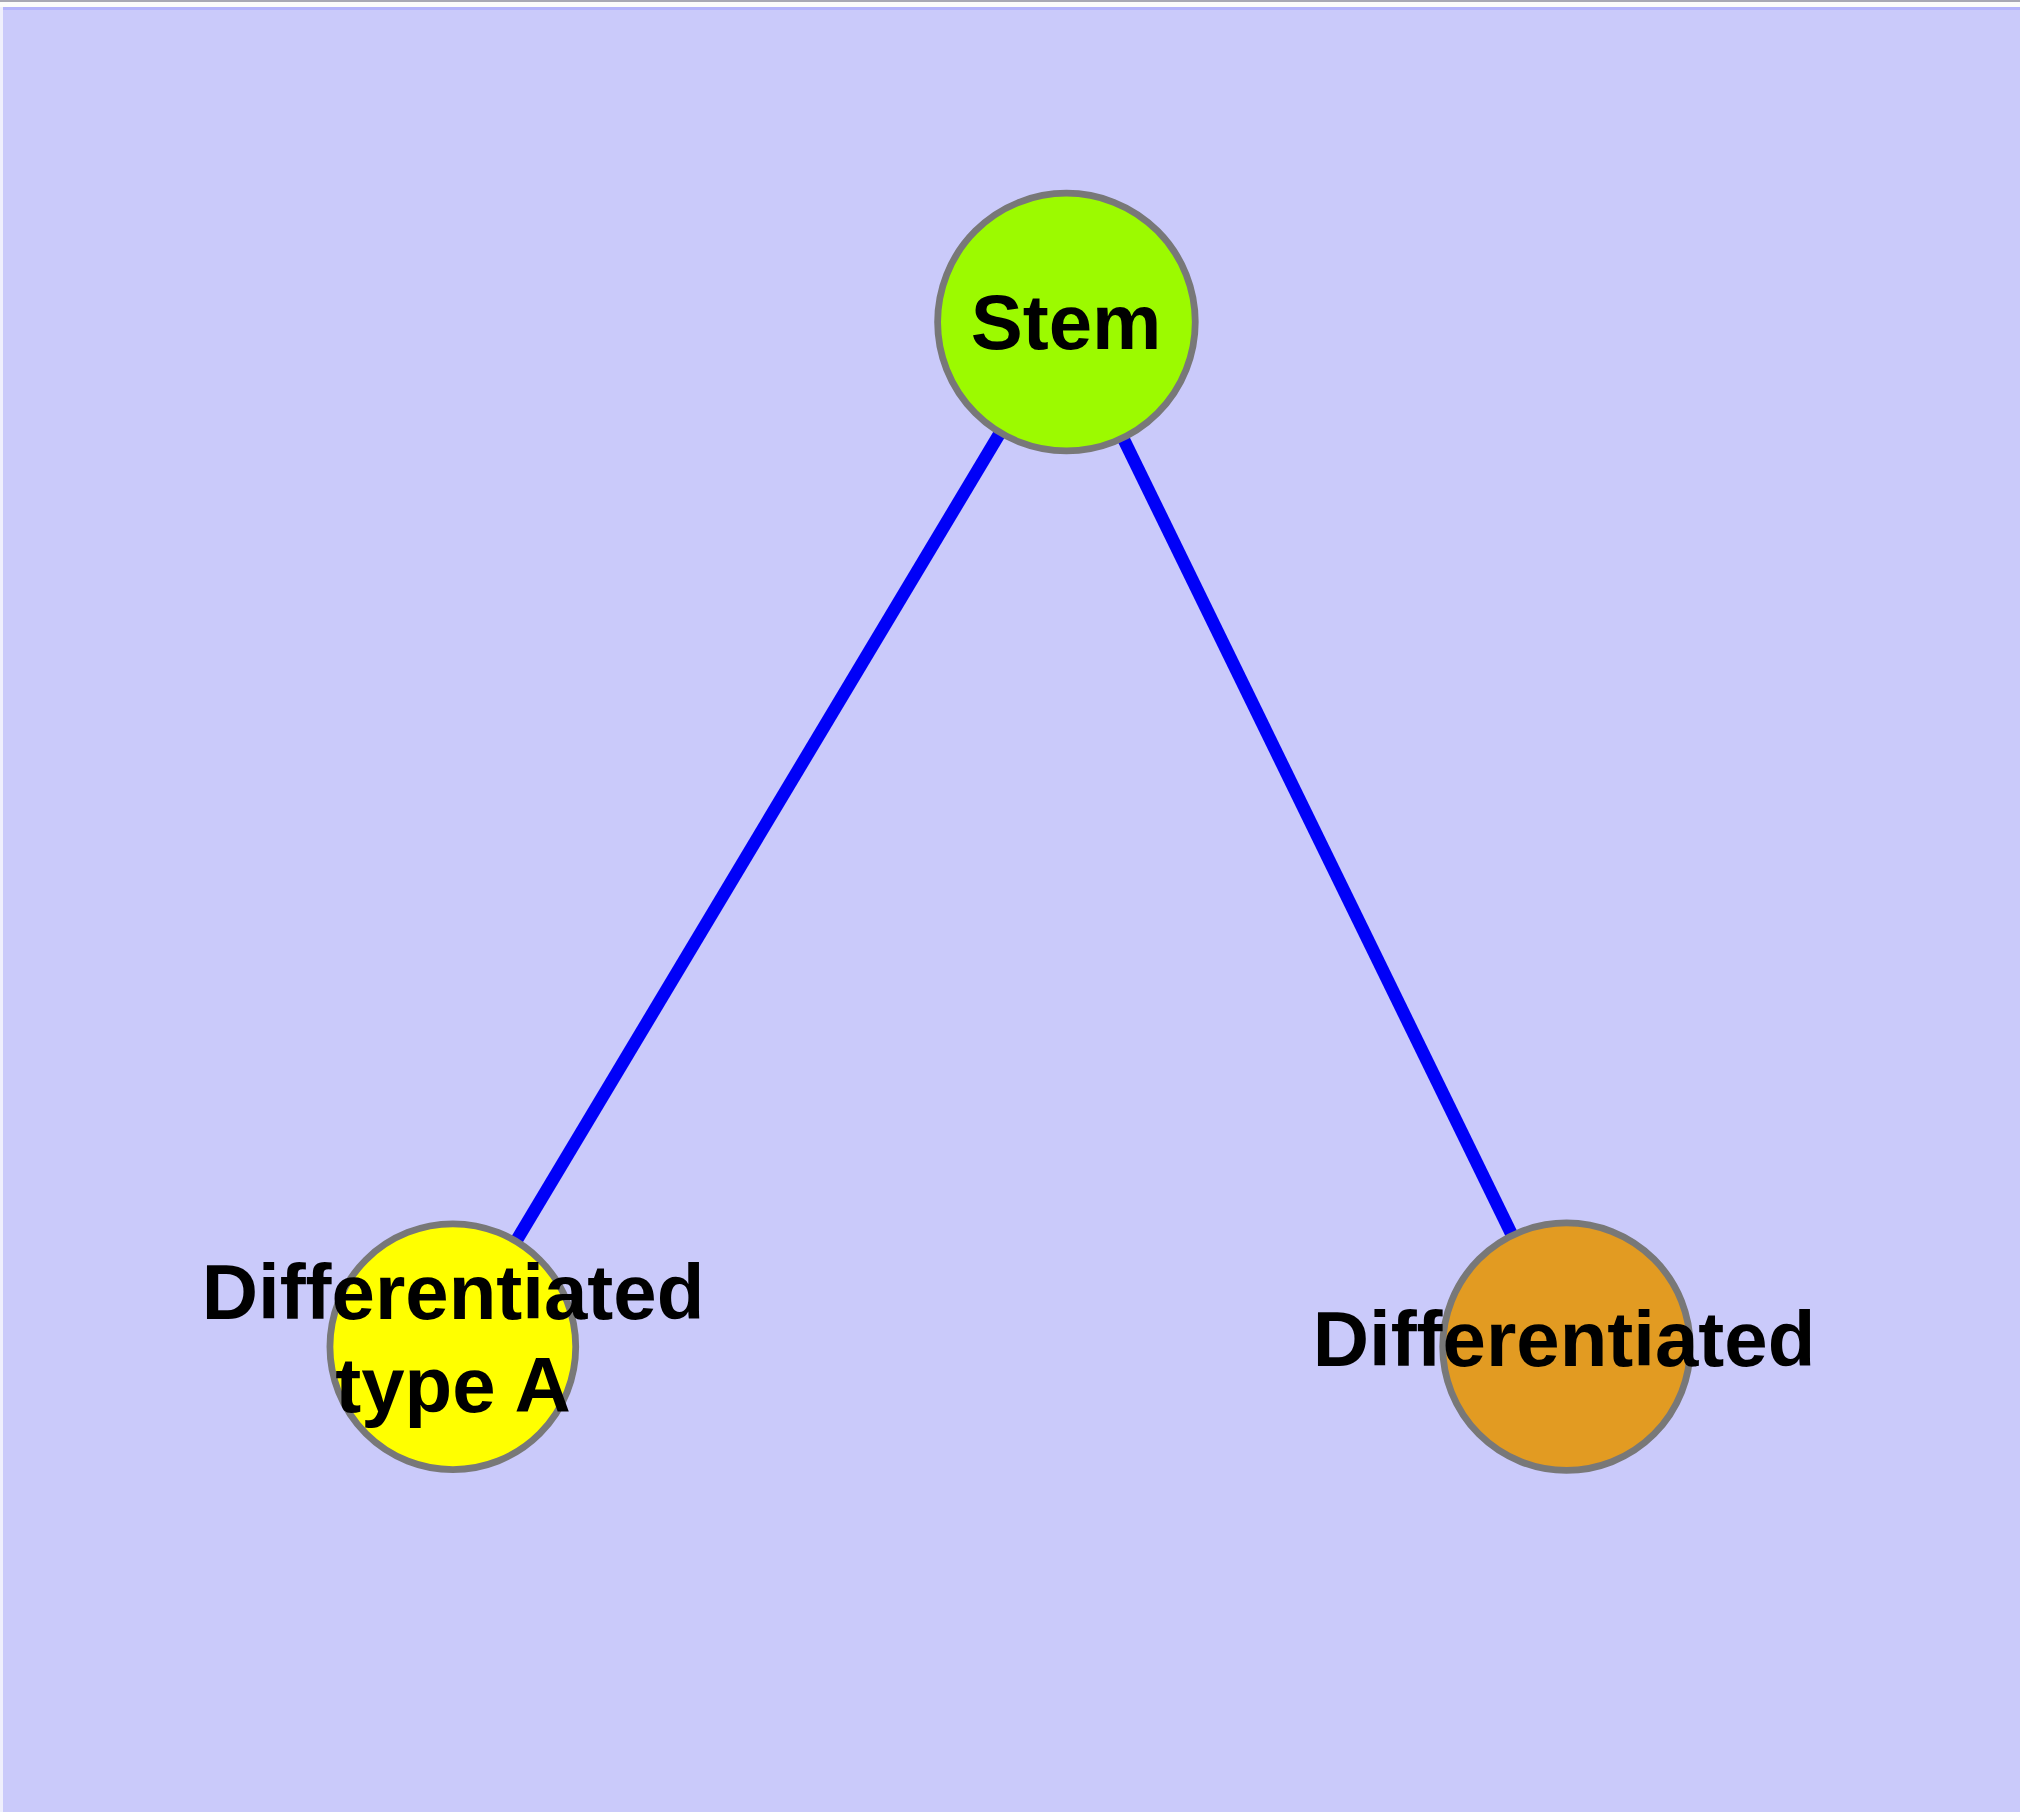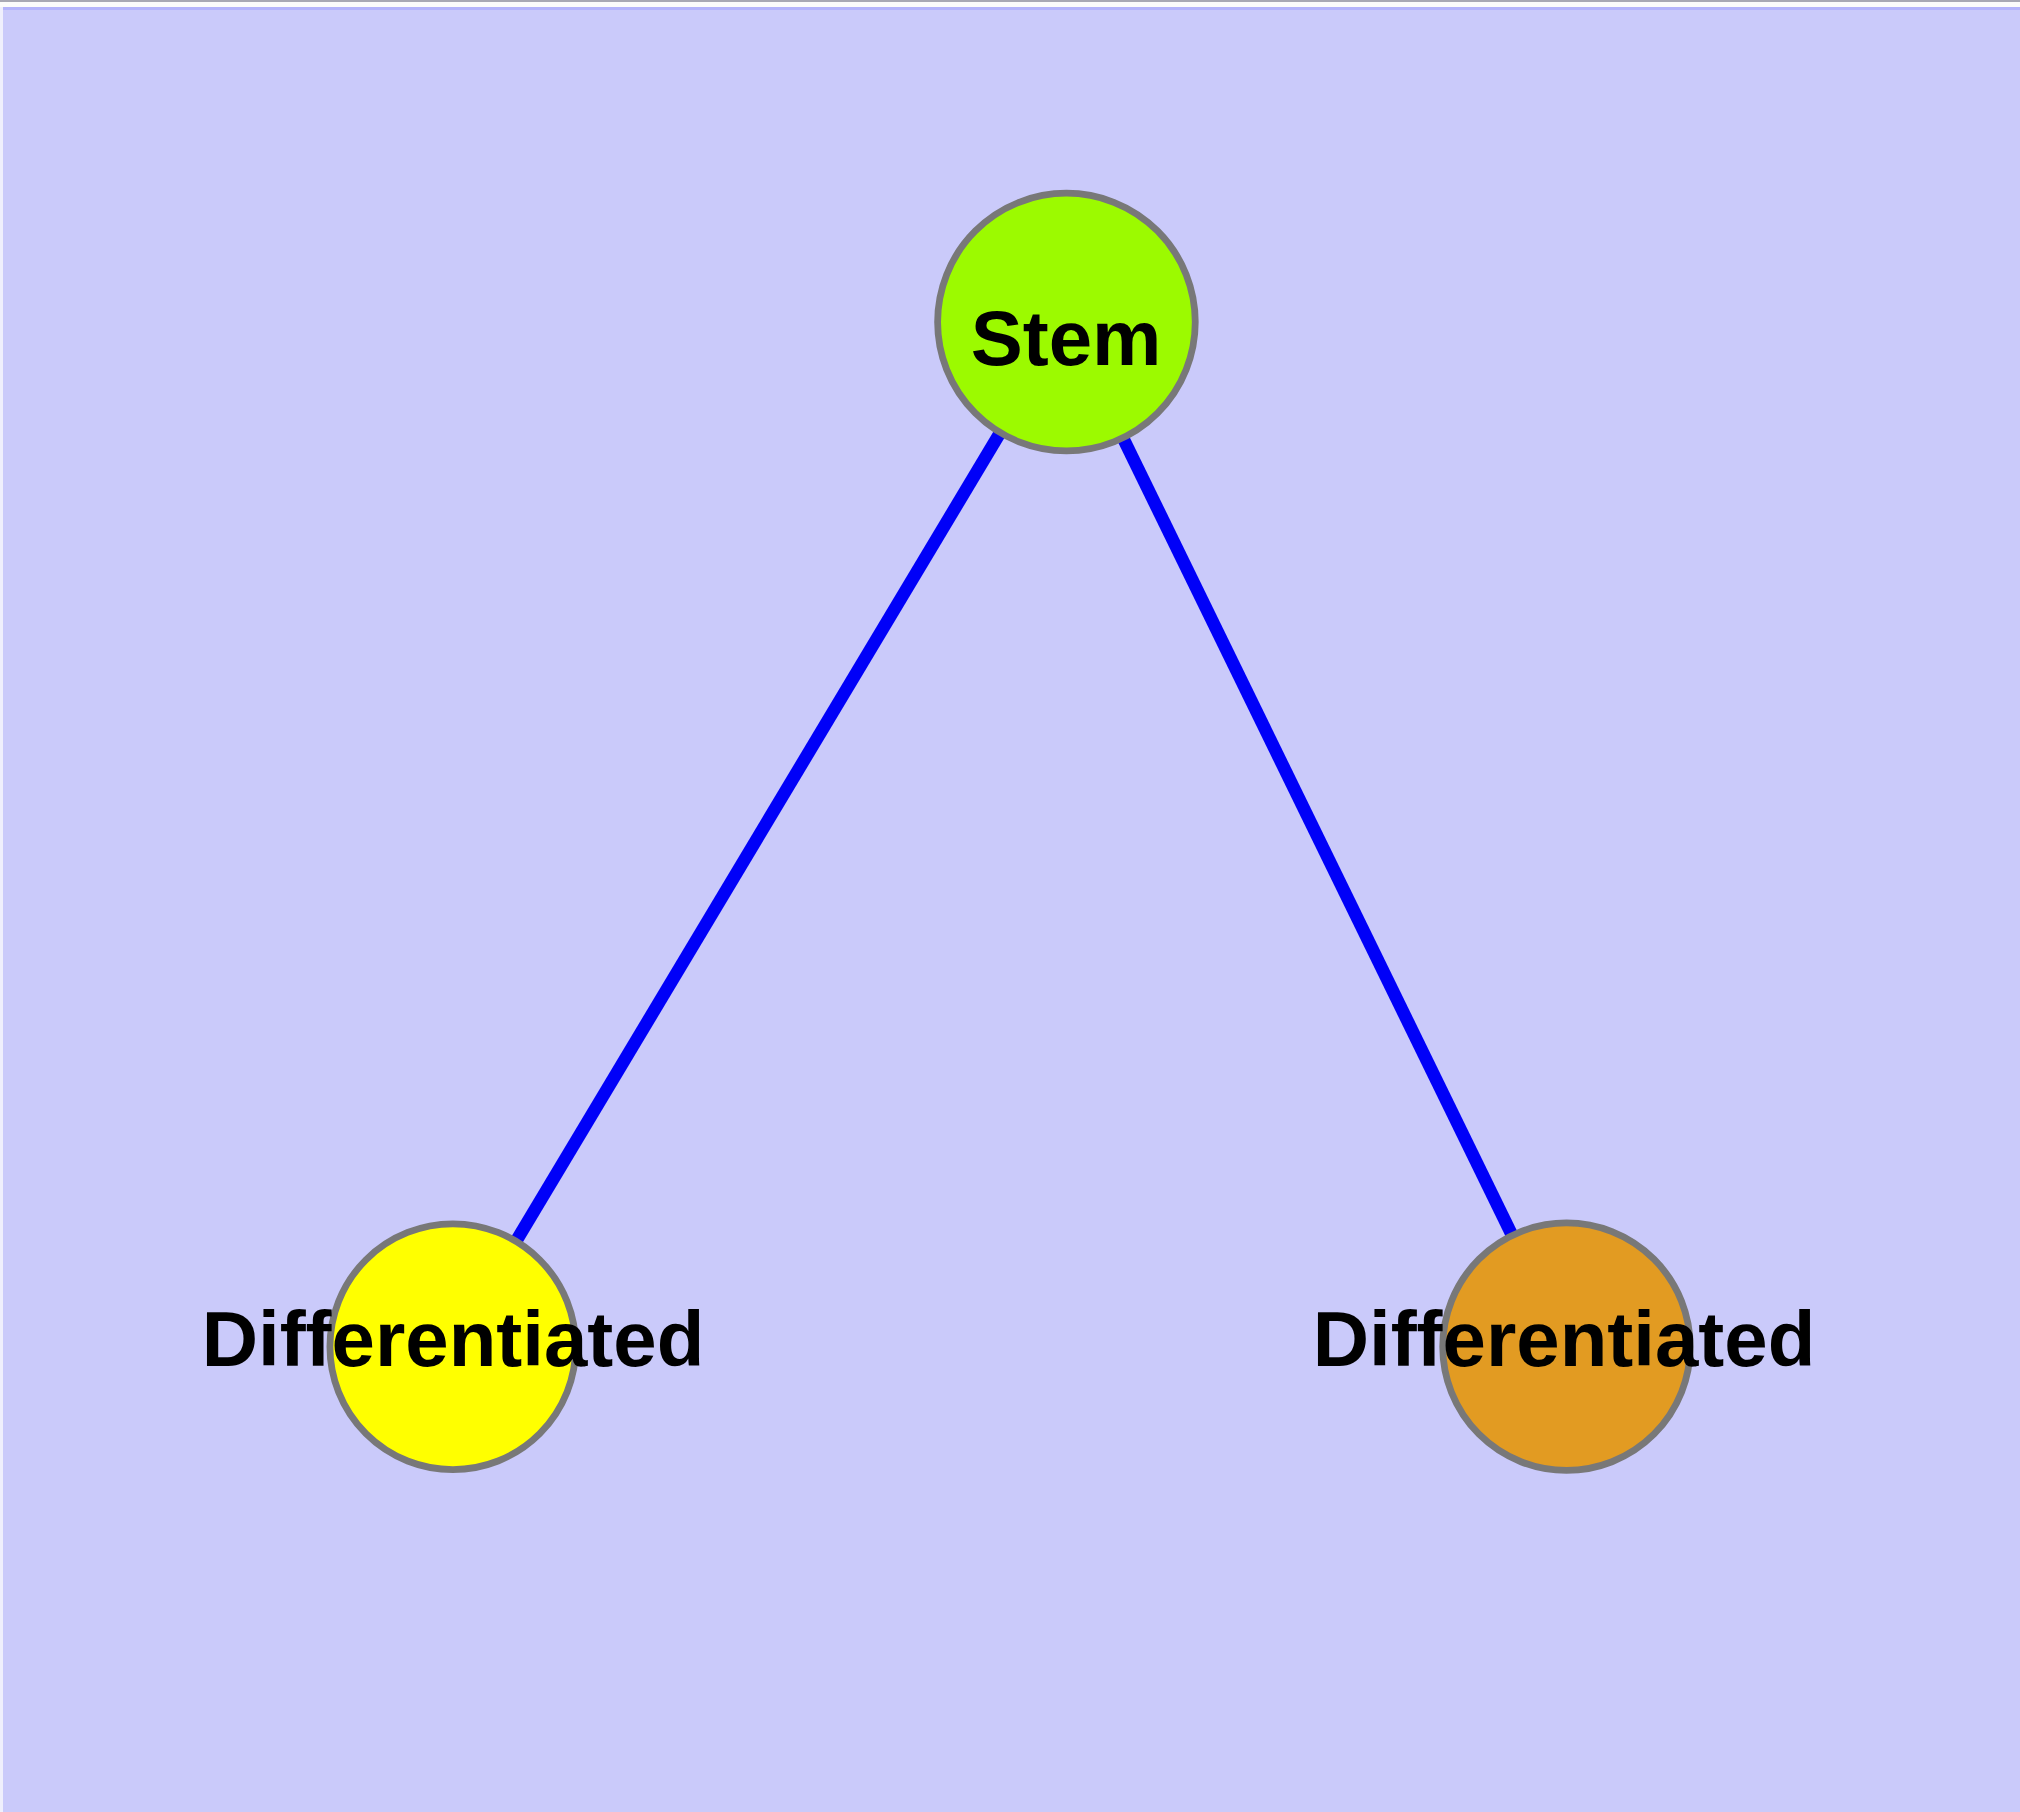--- a/index.html
+++ b/index.html
@@ -77,26 +77,27 @@
 
   <svg class="graph-svg" viewBox="0 0 2384 2138" xmlns="http://www.w3.org/2000/svg">
     <line x1="1258" y1="380" x2="534" y2="1589" stroke-width="15" stroke="#0000F8"></line>
     <line x1="1258" y1="380" x2="1848" y2="1589" stroke-width="15" stroke="#0000F8"></line>
 
     <circle cx="1258" cy="380" r="152" stroke-width="8" fill="#9CFA00" stroke="#787878"></circle>
     <circle cx="534" cy="1589" r="145" stroke-width="8" fill="#FFFF00" stroke="#787878"></circle>
     <circle cx="1848" cy="1589" r="146" stroke-width="8" fill="#E29B22" stroke="#787878"></circle>
   </svg>
 
-  <div class="node-label" style="left: 1066px; top: 338px; color: rgb(0, 0, 0);">
+  <div class="node-label" style="left: 1066px; top: 322px; color: rgb(0, 0, 0);">
     <div class="label-line">Stem</div>
   </div>
 
   <div class="node-label" style="left: 453px; top: 1339px; color: rgb(0, 0, 0);">
     <div class="label-line">Differentiated</div>
+    <div class="label-line">type A</div>
   </div>
 
   <div class="node-label" style="left: 1564px; top: 1339px; color: rgb(0, 0, 0);">
     <div class="label-line">Differentiated</div>
   </div>
 
 </div>
 
 
 </body></html>

